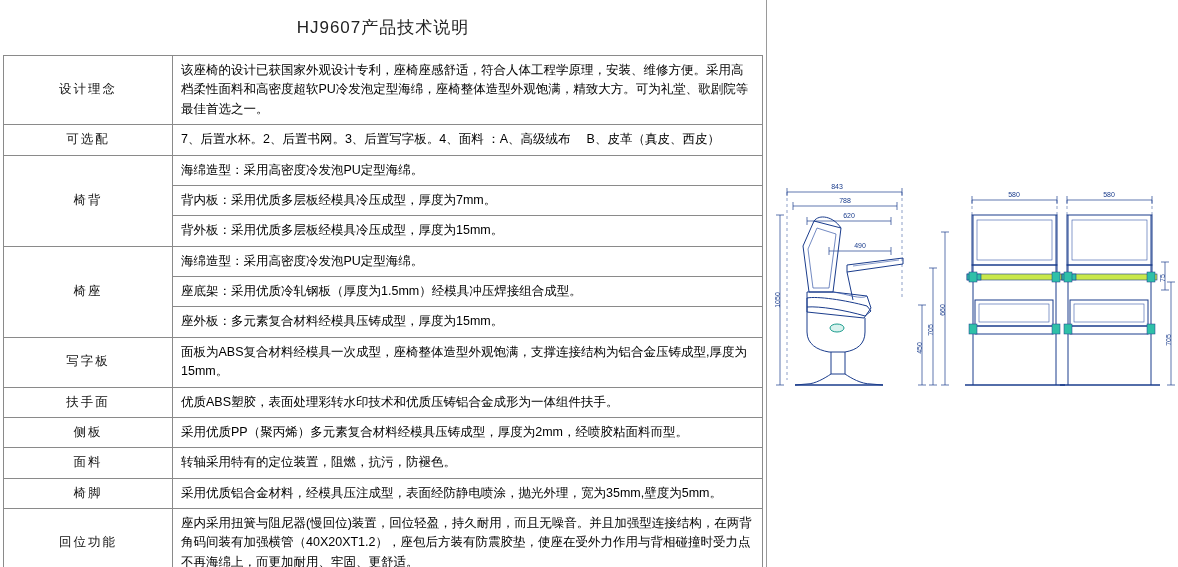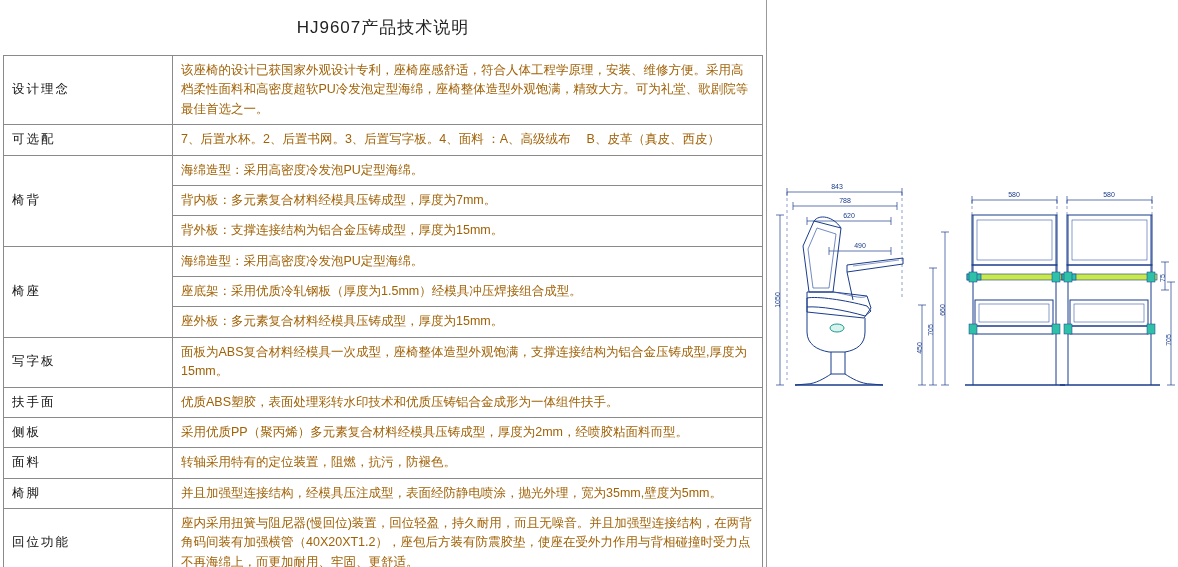--- a/index.html
+++ b/index.html
@@ -46,26 +46,27 @@
   }
   table.spec td {
     border: 1px solid #8a8a8a;
     vertical-align: middle;
     padding: 5px 8px;
     line-height: 1.55;
     font-size: 12.5px;
   }
   td.label {
     width: 152px;
+    text-align: center;
     color: #111;
     font-size: 13px;
     letter-spacing: 2px;
   }
   td.value {
-    color: #a16207;
+    color: #000000;
     text-align: left;
   }
   .cell-pad-lg { padding-top: 9px; padding-bottom: 9px; }
 
   
   .drawing-wrap {
     position: absolute;
     left: 766px;
     top: 0;
     width: 412px;
@@ -94,24 +95,24 @@
         <tr>
           <td class="label">可选配</td>
           <td class="value">7、后置水杯。2、后置书网。3、后置写字板。4、面料 ：A、高级绒布 　B、皮革（真皮、西皮）</td>
         </tr>
 
         <tr>
           <td class="label" rowspan="3">椅背</td>
           <td class="value">海绵造型：采用高密度冷发泡PU定型海绵。</td>
         </tr>
         <tr>
-          <td class="value">背内板：多元素复合材料经模具压铸成型，厚度为7mm。</td>
-        </tr>
-        <tr>
-          <td class="value">背外板：支撑连接结构为铝合金压铸成型，厚度为15mm。</td>
+          <td class="value">背内板：采用优质多层板经模具冷压成型，厚度为7mm。</td>
+        </tr>
+        <tr>
+          <td class="value">背外板：采用优质多层板经模具冷压成型，厚度为15mm。</td>
         </tr>
 
         <tr>
           <td class="label" rowspan="3">椅座</td>
           <td class="value">海绵造型：采用高密度冷发泡PU定型海绵。</td>
         </tr>
         <tr>
           <td class="value">座底架：采用优质冷轧钢板（厚度为1.5mm）经模具冲压焊接组合成型。</td>
         </tr>
         <tr>
@@ -133,21 +134,21 @@
           <td class="value">采用优质PP（聚丙烯）多元素复合材料经模具压铸成型，厚度为2mm，经喷胶粘面料而型。</td>
         </tr>
 
         <tr>
           <td class="label">面料</td>
           <td class="value">转轴采用特有的定位装置，阻燃，抗污，防褪色。</td>
         </tr>
 
         <tr>
           <td class="label">椅脚</td>
-          <td class="value">并且加强型连接结构，经模具压注成型，表面经防静电喷涂，抛光外理，宽为35mm,壁度为5mm。</td>
+          <td class="value">采用优质铝合金材料，经模具压注成型，表面经防静电喷涂，抛光外理，宽为35mm,壁度为5mm。</td>
         </tr>
 
         <tr>
           <td class="label">回位功能</td>
           <td class="value cell-pad-lg">座内采用扭簧与阻尼器(慢回位)装置，回位轻盈，持久耐用，而且无噪音。并且加强型连接结构，在两背角码间装有加强横管（40X20XT1.2），座包后方装有防震胶垫，使座在受外力作用与背相碰撞时受力点不再海绵上，而更加耐用、牢固、更舒适。</td>
         </tr>
 
       </tbody>
     </table>
   </div>

